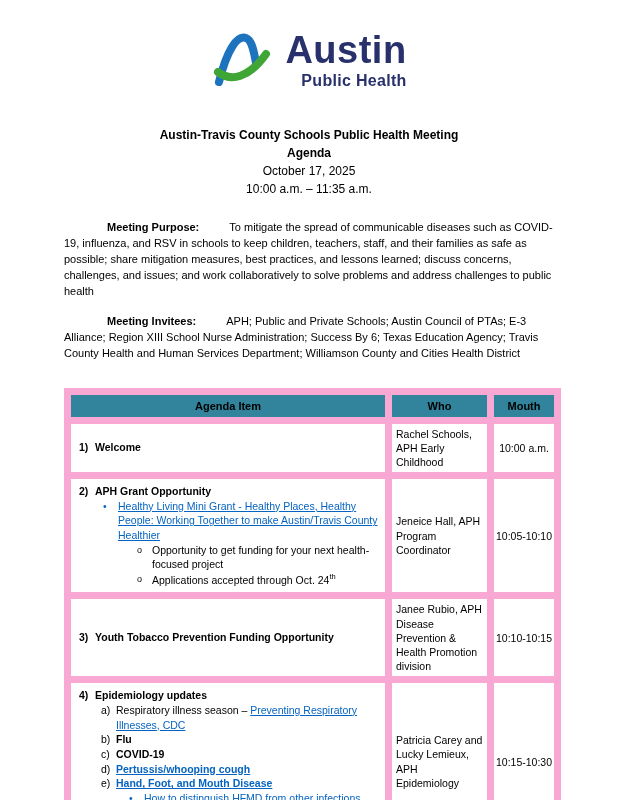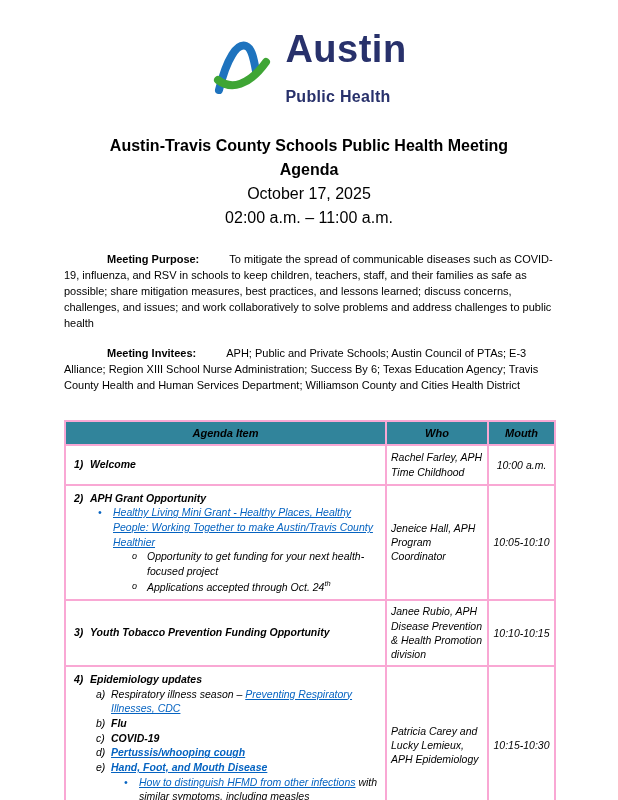--- a/index.html
+++ b/index.html
@@ -19,58 +19,58 @@
 
   
   .logo-row {
     display: flex;
     justify-content: center;
     align-items: center;
     padding-top: 30px;
     gap: 10px;
   }
   .logo-mark { width: 64px; height: 60px; flex: none; }
-  .logo-text { display: flex; flex-direction: column; align-items: flex-start; gap: 17px; }
+  .logo-text { display: flex; flex-direction: column; align-items: flex-end; }
   .brand-name {
     font-size: 38px;
     font-weight: bold;
     color: var(--brand-navy, #28316B);
     letter-spacing: 0.5px;
     line-height: 1.0;
   }
   .brand-subtitle {
     font-size: 16px;
     font-weight: bold;
     color: var(--brand-navy, #28316B);
     margin-top: 3px;
     letter-spacing: 0.3px;
   }
 
   
-  .title-block { text-align: center; margin-top: 28px; font-size: 16px; line-height: 1.5; }
+  .title-block { text-align: center; margin-top: 36px; font-size: 12px; line-height: 1.5; }
   .title-block .bold-line { font-weight: bold; }
 
   
   .content { margin: 0 64px; }
   .para { font-size: 11px; line-height: 1.45; margin-top: 22px; text-align: left; }
   .para.second { margin-top: 14px; }
   .para-label { font-weight: bold; margin-right: 30px; padding-left: 43px; }
 
   
   table.agenda {
     border-collapse: collapse;
     margin: 26px 64px 0 64px;
     width: 490px;
     table-layout: fixed;
     font-size: 10.5px;
   }
   table.agenda col.c-item { width: 321px; }
   table.agenda col.c-who  { width: 102px; }
   table.agenda col.c-time { width: 67px;  }
-  table.agenda th, table.agenda td { border: 2px solid #f9a8d4; font-style: italic; }
+  table.agenda th, table.agenda td { border: 7px solid #f9a8d4; }
   table.agenda th {
     background: var(--table-header-bg, #31849B);
     color: #000;
     font-weight: bold;
     font-size: 11px;
     text-align: center;
     padding: 5px 2px;
   }
   td.item-cell { vertical-align: top; padding: 5px 4px 5px 2px; }
   td.item-cell.v-mid { vertical-align: middle; }
@@ -112,21 +112,21 @@
     <div class="logo-text">
       <div class="brand-name">Austin</div>
       <div class="brand-subtitle">Public Health</div>
     </div>
   </div>
 
   <div class="title-block">
     <div class="bold-line">Austin-Travis County Schools Public Health Meeting</div>
     <div class="bold-line">Agenda</div>
     <div>October 17, 2025</div>
-    <div>02:00 a.m. – 11:00 a.m.</div>
+    <div>10:00 a.m. – 11:35 a.m.</div>
   </div>
 
   <div class="content">
     <div class="para">
       <span class="para-label">Meeting Purpose:</span><span>To mitigate the spread of communicable diseases such as COVID-19, influenza, and RSV in schools to keep children, teachers, staff, and their families as safe as possible; share mitigation measures, best practices, and lessons learned; discuss concerns, challenges, and issues; and work collaboratively to solve problems and address challenges to public health</span>
     </div>
     <div class="para second">
       <span class="para-label">Meeting Invitees:</span><span>APH; Public and Private Schools; Austin Council of PTAs; E-3 Alliance; Region XIII School Nurse Administration; Success By 6; Texas Education Agency; Travis County Health and Human Services Department; Williamson County and Cities Health District</span>
     </div>
   </div>
@@ -146,21 +146,21 @@
     </thead>
     <tbody>
 
       <tr style="height:40px;">
         <td class="item-cell v-mid">
           <div class="num-line">
             <span class="num">1)</span>
             <span class="num-title">Welcome</span>
           </div>
         </td>
-        <td class="who-cell">Rachel Farley, APH Time Childhood</td>
+        <td class="who-cell">Rachel Schools, APH Early Childhood</td>
         <td class="time-cell">10:00 a.m.</td>
       </tr>
 
       <tr style="height:96px;">
         <td class="item-cell">
           <div class="num-line">
             <span class="num">2)</span>
             <span class="num-title">APH Grant Opportunity</span>
           </div>
           <div class="li l1">

